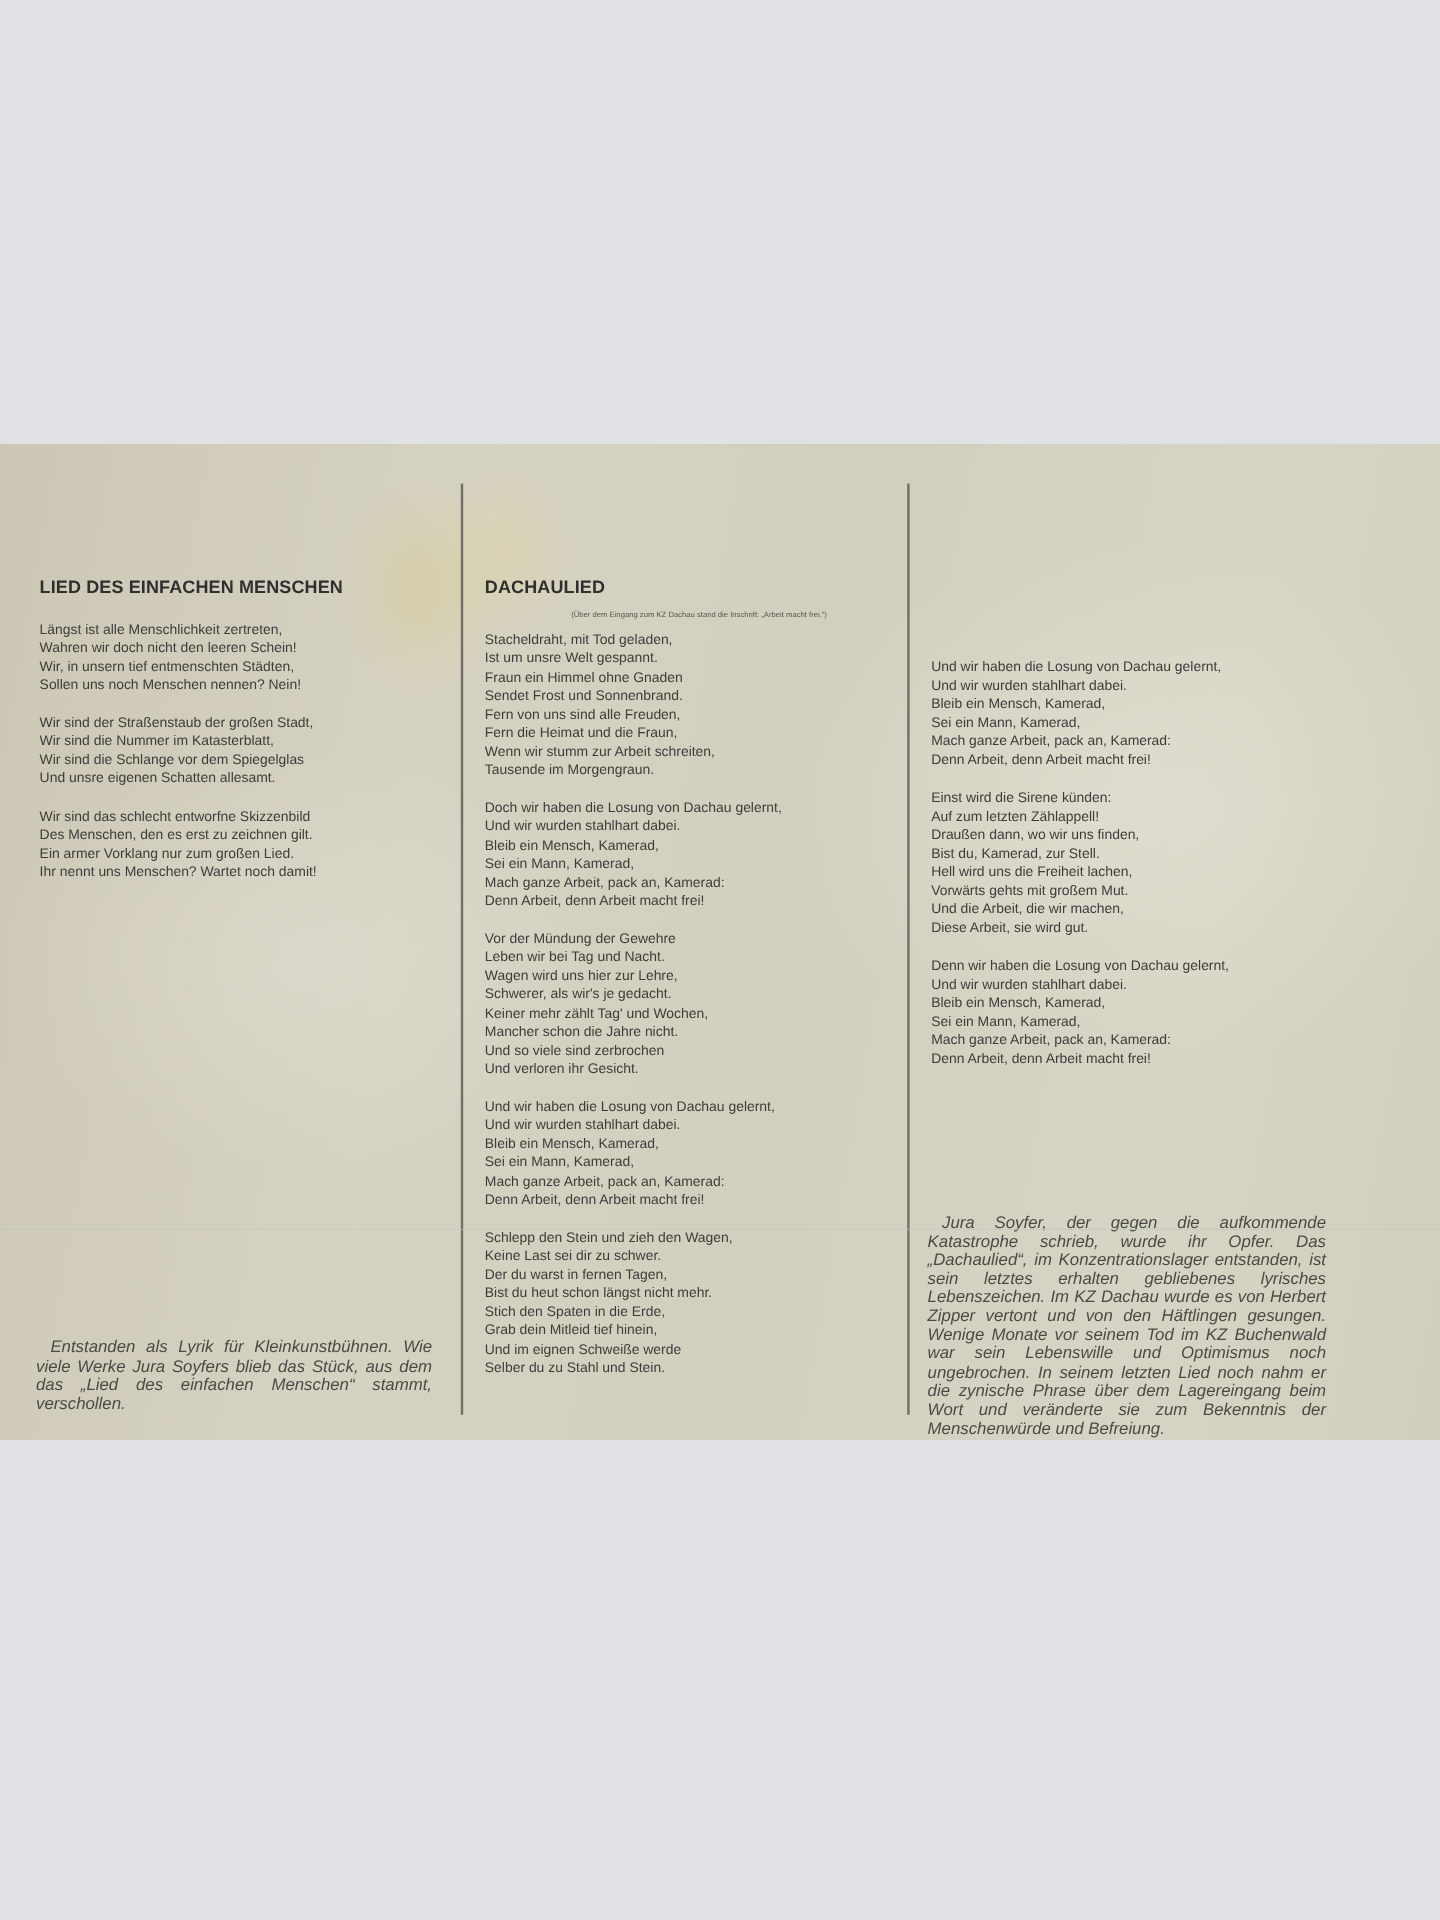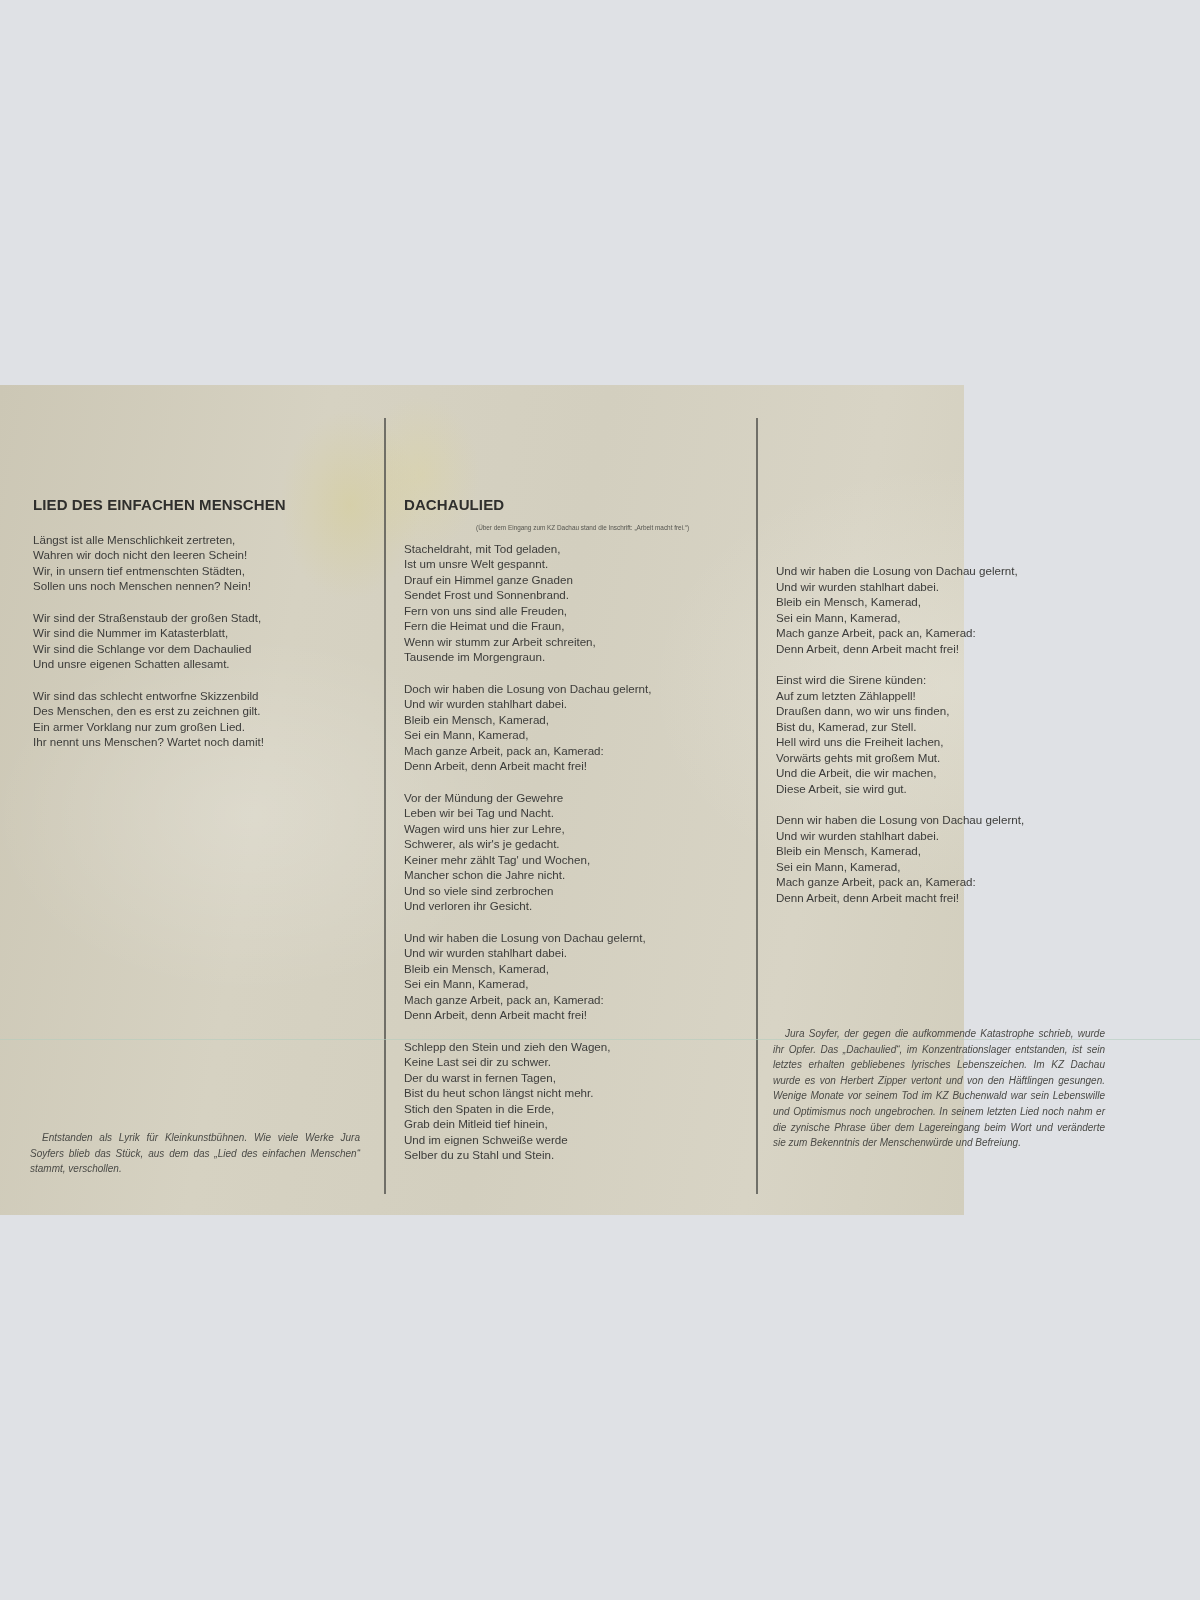--- a/index.html
+++ b/index.html
@@ -5,22 +5,22 @@
   html, body { margin: 0; padding: 0; }
   body {
     width: 1200px; height: 1600px;
     background: #dfe1e5;
     position: relative;
     overflow: hidden;
     font-family: "Liberation Sans", "DejaVu Sans", sans-serif;
   }
   .page {
     position: absolute;
-    left: 0; top: 385px;
-    width: 964px; height: 830px;
+    left: 0; top: 370px;
+    width: 1200px; height: 830px;
     background:
       radial-gradient(ellipse 70px 95px at 350px 120px, rgba(214,205,150,0.55), rgba(214,205,150,0) 100%),
       radial-gradient(ellipse 60px 80px at 420px 90px, rgba(220,212,160,0.45), rgba(220,212,160,0) 100%),
       radial-gradient(ellipse 260px 180px at 250px 430px, rgba(255,255,255,0.18), rgba(255,255,255,0) 100%),
       radial-gradient(ellipse 300px 220px at 950px 300px, rgba(240,238,228,0.35), rgba(240,238,228,0) 100%),
       linear-gradient(100deg, #ccc7b5 0%, #d6d2c2 30%, #d3cfbf 55%, #d8d4c5 80%, #d2cebd 100%);
   }
   .rule {
     position: absolute;
     top: 33px;
@@ -47,21 +47,21 @@
   .note {
     font-size: 6.4px;
     line-height: 7.4px;
     color: #55554f;
     margin: -8px 0 10px 72px;
     width: 260px;
   }
   .foot {
     position: absolute;
     font-style: italic;
-    font-size: 10px;
+    font-size: 14px;
     line-height: 15.6px;
     color: #4a4a46;
     text-align: justify;
     text-indent: 12px;
     margin: 0;
   }
   .scanline {
     position: absolute; left: 0; width: 1200px; height: 1px;
     background: rgba(180,205,190,0.6);
   }
@@ -78,40 +78,40 @@
     <h2 class="title">LIED DES EINFACHEN MENSCHEN</h2>
     <div class="stanza">
       <span class="line">Längst ist alle Menschlichkeit zertreten,</span>
       <span class="line">Wahren wir doch nicht den leeren Schein!</span>
       <span class="line">Wir, in unsern tief entmenschten Städten,</span>
       <span class="line">Sollen uns noch Menschen nennen? Nein!</span>
     </div>
     <div class="stanza">
       <span class="line">Wir sind der Straßenstaub der großen Stadt,</span>
       <span class="line">Wir sind die Nummer im Katasterblatt,</span>
-      <span class="line">Wir sind die Schlange vor dem Dachaulied</span>
+      <span class="line">Wir sind die Schlange vor dem Spiegelglas</span>
       <span class="line">Und unsre eigenen Schatten allesamt.</span>
     </div>
     <div class="stanza">
       <span class="line">Wir sind das schlecht entworfne Skizzenbild</span>
       <span class="line">Des Menschen, den es erst zu zeichnen gilt.</span>
       <span class="line">Ein armer Vorklang nur zum großen Lied.</span>
       <span class="line">Ihr nennt uns Menschen? Wartet noch damit!</span>
     </div>
   </div>
 
   <p class="foot" style="left:30px; top:745px; width:330px;">Entstanden als Lyrik für Kleinkunstbühnen. Wie viele Werke Jura Soyfers blieb das Stück, aus dem das „Lied des einfachen Menschen“ stammt, verschollen.</p>
 
   <div class="col" style="left:404px; top:112px; width:345px;">
     <h2 class="title">DACHAULIED</h2>
     <div class="note">(Über dem Eingang zum KZ Dachau stand die Inschrift: „Arbeit macht frei.“)</div>
     <div class="stanza">
       <span class="line">Stacheldraht, mit Tod geladen,</span>
       <span class="line">Ist um unsre Welt gespannt.</span>
-      <span class="line">Drauf ein Himmel ganze Gnaden</span>
+      <span class="line">Fraun ein Himmel ohne Gnaden</span>
       <span class="line">Sendet Frost und Sonnenbrand.</span>
       <span class="line">Fern von uns sind alle Freuden,</span>
       <span class="line">Fern die Heimat und die Fraun,</span>
       <span class="line">Wenn wir stumm zur Arbeit schreiten,</span>
       <span class="line">Tausende im Morgengraun.</span>
     </div>
     <div class="stanza">
       <span class="line">Doch wir haben die Losung von Dachau gelernt,</span>
       <span class="line">Und wir wurden stahlhart dabei.</span>
       <span class="line">Bleib ein Mensch, Kamerad,</span>

